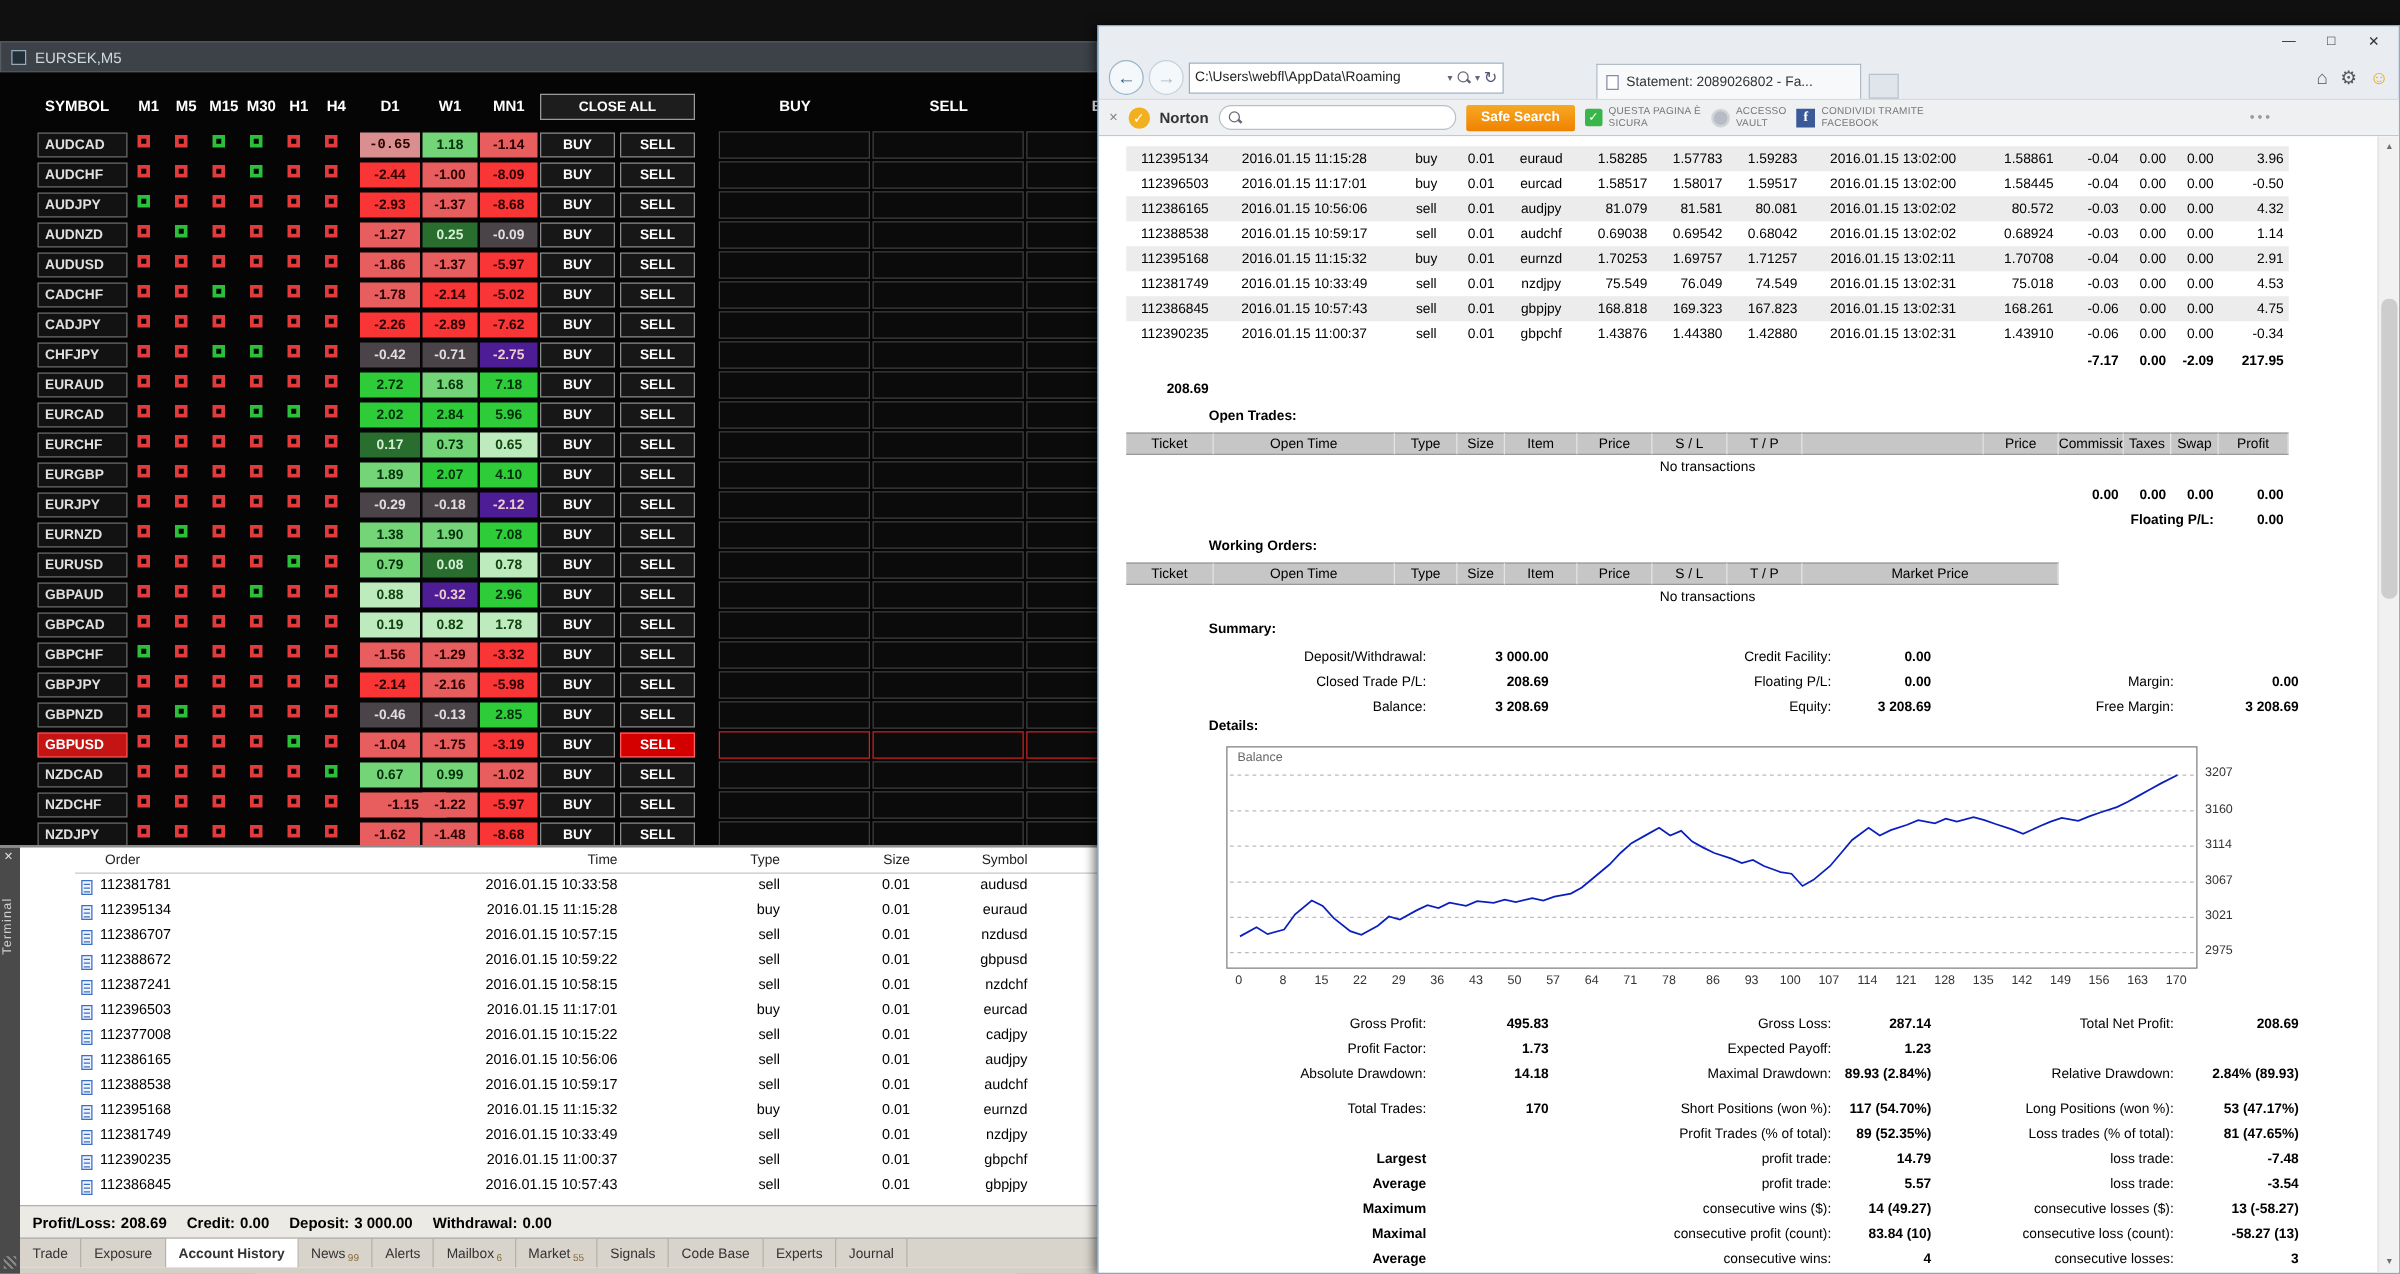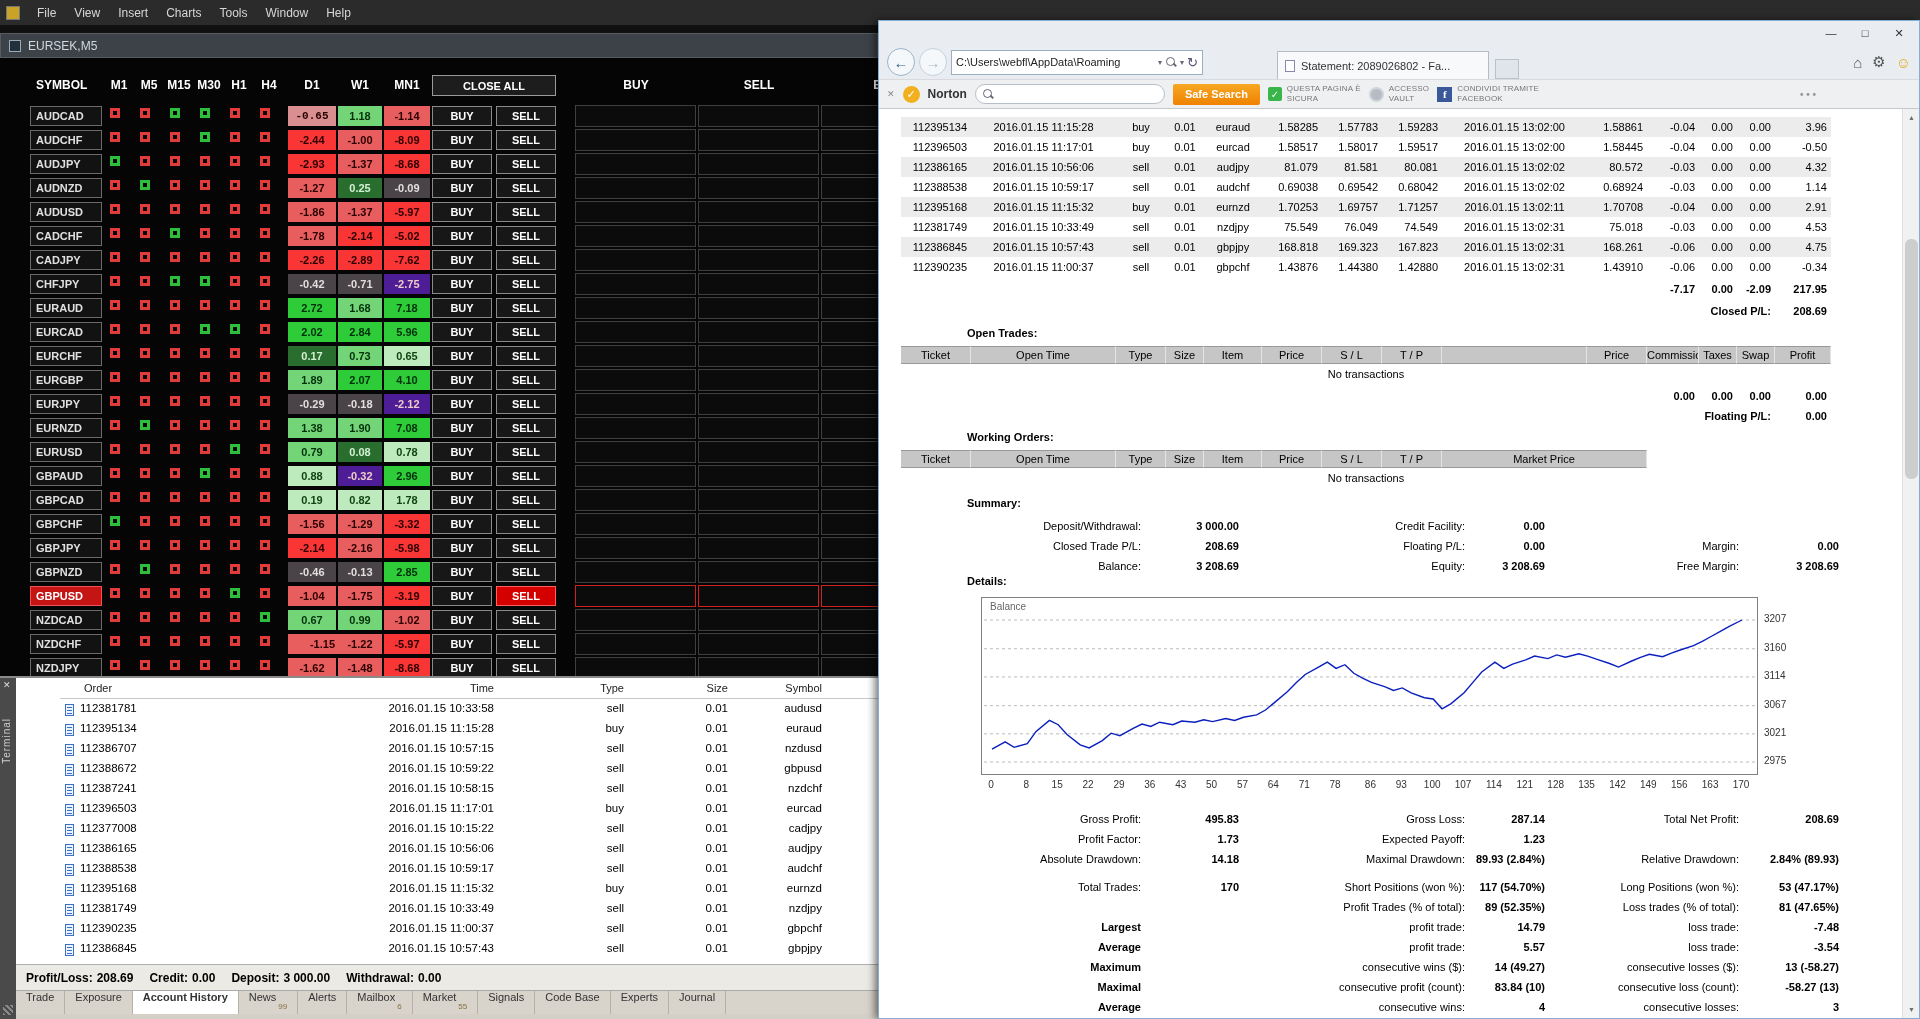--- a/index.html
+++ b/index.html
@@ -66,21 +66,21 @@
   #orows .ocell { color:#000; font-size:11.5px; }
   .orow { position:absolute; left:0; width:100%; height:20px; }
   .doc { position:absolute; left:5px; top:4px; width:9px; height:12px; background:#eef4ff; border:1px solid #3b6fc4; }
   .doc:before { content:""; position:absolute; left:1px; top:2px; width:5px; height:1px; background:#3b6fc4; box-shadow:0 3px 0 #3b6fc4, 0 6px 0 #3b6fc4; }
   #statusbar { position:absolute; left:16px; right:0; top:286px; height:26px; background:#eceae4;
                border-top:1px solid #b0b0b0; display:flex; align-items:center; padding-left:10px; font-size:12px; }
   .stlab, .stval { font-weight:bold; color:#000; }
   .stval { margin-right:16px; margin-left:4px; }
   #tabsbar { position:absolute; left:16px; right:0; top:312px; height:24px; background:#d8d4cc;
              border-top:1px solid #aaa; display:flex; align-items:stretch; }
-  .ttab { display:flex; align-items:flex-start; padding:0 10px; border-right:1px solid #b5b1a8; color:#333;
+  .ttab { display:flex; align-items:center; padding:0 10px; border-right:1px solid #b5b1a8; color:#333;
           font-size:11px; cursor:pointer; white-space:nowrap; }
   .ttab.active { background:#fff; font-weight:bold; }
   .tbadge { font-size:8px; color:#8a6d3b; margin-left:2px; align-self:flex-end; padding-bottom:3px; }
   .bottom-strip { position:absolute; left:16px; right:0; top:336px; height:7px; background:#d4d0c8; }
 
   
   .browser { position:absolute; left:878px; top:20px; width:1042px; height:999px; background:#e9edf1;
              border:1px solid #86aed0; box-shadow:-3px 0 8px rgba(0,0,0,.55); z-index:10; }
   .b-top { height:24px; display:flex; justify-content:flex-end; align-items:center; padding-right:4px; gap:2px; }
   .wbtn { width:32px; height:20px; display:flex; align-items:center; justify-content:center; font-size:11px;
@@ -151,32 +151,20 @@
   .vscroll { position:absolute; right:0; top:0; width:17px; bottom:0; background:#f1f1f1; border-left:1px solid #e0e0e0; }
   .varrow { position:absolute; left:0; width:17px; height:17px; display:flex; align-items:center; justify-content:center;
             font-size:7px; color:#707070; cursor:pointer; }
   .vthumb { position:absolute; left:2px; top:130px; width:13px; height:240px; background:#cdcdcd; border-radius:6px; cursor:grab; }
 </style>
 </head>
 <body>
 
 <div class="screen">
 
-  <div class="mt-menubar">
-    <span class="app-ico"></span>
-    <span id="menu-items" style="display:flex">
-        <span class="menu-item">File</span>
-        <span class="menu-item">View</span>
-        <span class="menu-item">Insert</span>
-        <span class="menu-item">Charts</span>
-        <span class="menu-item">Tools</span>
-        <span class="menu-item">Window</span>
-        <span class="menu-item">Help</span>
-      </span>
-  </div>
 
   <div class="mt-titlebar">
     <span class="chart-ico"></span>
     <span>EURSEK,M5</span>
   </div>
 
   <div class="matrix">
     <div id="matrix-head">
         <div class="hlabel" style="left:36px;width:70px;">SYMBOL</div>
         <div class="hlabel ctr" style="left:104px;width:30px;">M1</div>
@@ -980,21 +968,20 @@
             <div class="scell ra"></div>
             <div class="scell ra"></div>
             <div class="scell ra b">-7.17</div>
             <div class="scell ra b">0.00</div>
             <div class="scell ra b">-2.09</div>
             <div class="scell ra b">217.95</div>
           </div>
         </div>
       <div class="absrow" id="closedpl" style="top:192px">
           <div class="srow">
-            <div class="scell ra b" style="grid-column:1 / 14;">Closed P/L:</div>
             <div class="scell ra b">208.69</div>
           </div>
         </div>
 
       <div class="slabel" style="top:218px">Open Trades:</div>
       <div class="absrow" id="openhead" style="top:237px">
           <div class="srow shead">
             <div class="scell">Ticket</div>
             <div class="scell">Open Time</div>
             <div class="scell">Type</div>

